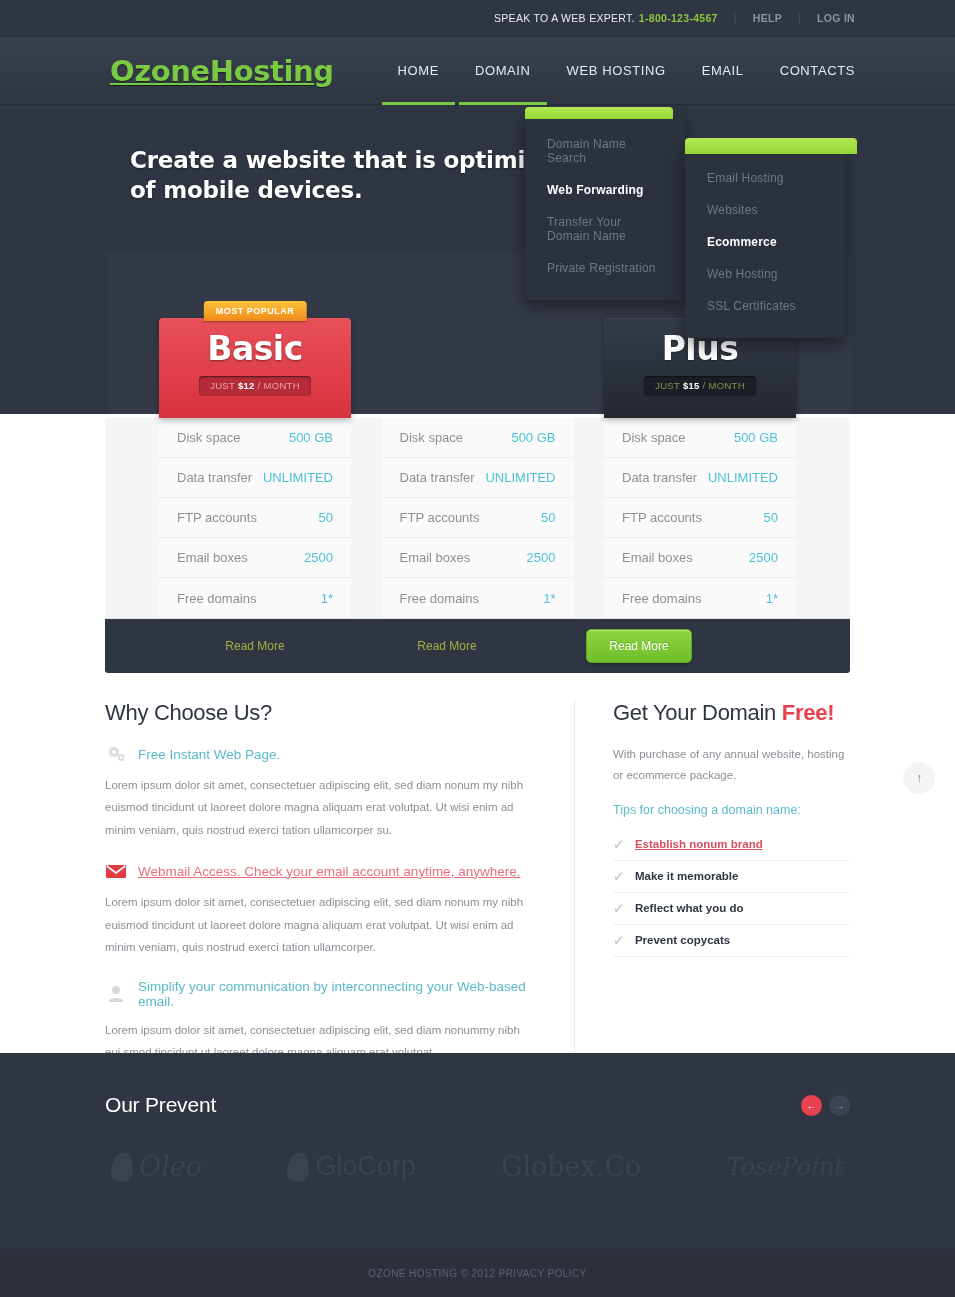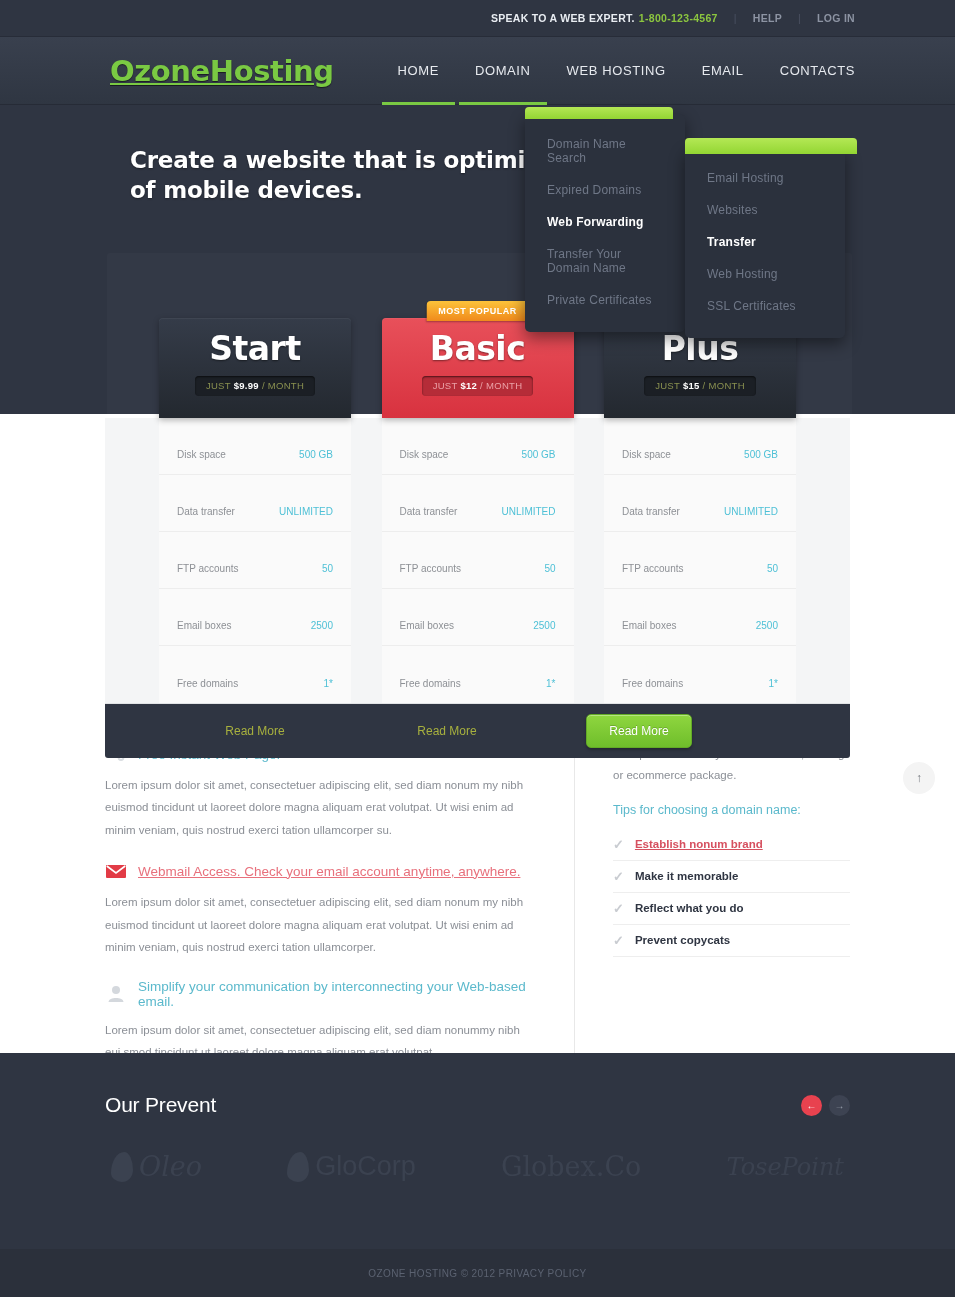--- a/index.html
+++ b/index.html
@@ -18,21 +18,21 @@
     height: 37px;
     background: #2f3542;
     border-bottom: 1px solid #272c38;
     display: flex;
     align-items: center;
     justify-content: flex-end;
     padding-right: 100px;
     font-size: 10.5px;
     letter-spacing: .3px;
   }
-  .topbar .speak { color: #e9edf2; font-weight: 700; }
+  .topbar .speak { color: #e9edf2; font-weight: 400; }
   .topbar .phone { color: #8cc63f; font-weight: 700; margin-left: 4px; }
   .topbar .sep { color: #4b5162; margin: 0 16px; }
   .topbar a { color: #8d94a3; text-decoration: none; font-weight: 600; }
 
   
   .header {
     height: 68px;
     background: #333a47;
     background: linear-gradient(#39404e, #2f3642);
     border-bottom: 1px solid #262b36;
@@ -225,22 +225,21 @@
   }
   .cols { display: flex; justify-content: space-between; }
   .col { width: 192px; background: #fafafa; }
   .frow {
     display: flex;
     justify-content: space-between;
     align-items: center;
     height: 40px;
     padding: 8px 18px;
     border-bottom: 1px solid #ededed;
-    font-size: 10px;
-    margin-top: 17px;
+    font-size: 13px;
   }
   .frow:last-child { border-bottom: none; gap: 47px; }
   .frow .k { color: #8d9095; }
   .frow .v { color: #4ec0d6; }
 
   .cta-row {
     background: #2f3542;
     height: 54px;
     display: flex;
     padding: 0 54px;
@@ -444,55 +443,44 @@
       <span class="caret"></span>
     </a>
     <a href="#" class="nav-item">WEB HOSTING</a>
     <a href="#" class="nav-item">EMAIL</a>
     <a href="#" class="nav-item">CONTACTS</a>
   </div>
 </div>
 
 <div class="dropdown" id="dd-domain">
   <a href="#" class="dd-item">Domain Name Search</a>
-  <a href="#" class="dd-item">Expired Domains</a>
   <a href="#" class="dd-item hl">Web Forwarding</a>
   <a href="#" class="dd-item">Transfer Your Domain Name</a>
-  <a href="#" class="dd-item">Private Certificates</a>
+  <a href="#" class="dd-item">Private Registration</a>
 </div>
 
 <div class="dropdown" id="dd-web">
   <a href="#" class="dd-item">Email Hosting</a>
   <a href="#" class="dd-item">Websites</a>
-  <a href="#" class="dd-item hl">Transfer</a>
+  <a href="#" class="dd-item hl">Ecommerce</a>
   <a href="#" class="dd-item">Web Hosting</a>
   <a href="#" class="dd-item">SSL Certificates</a>
 </div>
 
 <div class="hero">
   <div class="hero-inner">
     <h1>Create a website that is optimized for the size of mobile devices.</h1>
     <div class="hero-plate"></div>
   </div>
 </div>
 
 <div class="pricing-wrap">
   <div class="pricing">
 
     <div class="cards">
-      <div class="card">
-        <div class="card-head">
-          <div class="card-title">Start</div>
-          <div class="price-pill">
-            <span>JUST</span>
-            <b>$9.99</b>
-            <span>/ MONTH</span>
-          </div>
-        </div>
-      </div>
 
       <div class="card red">
         <div class="card-head">
           <div class="badge-popular">MOST POPULAR</div>
           <div class="card-title">Basic</div>
           <div class="price-pill">
             <span>JUST</span>
             <b>$12</b>
             <span>/ MONTH</span>
           </div>

